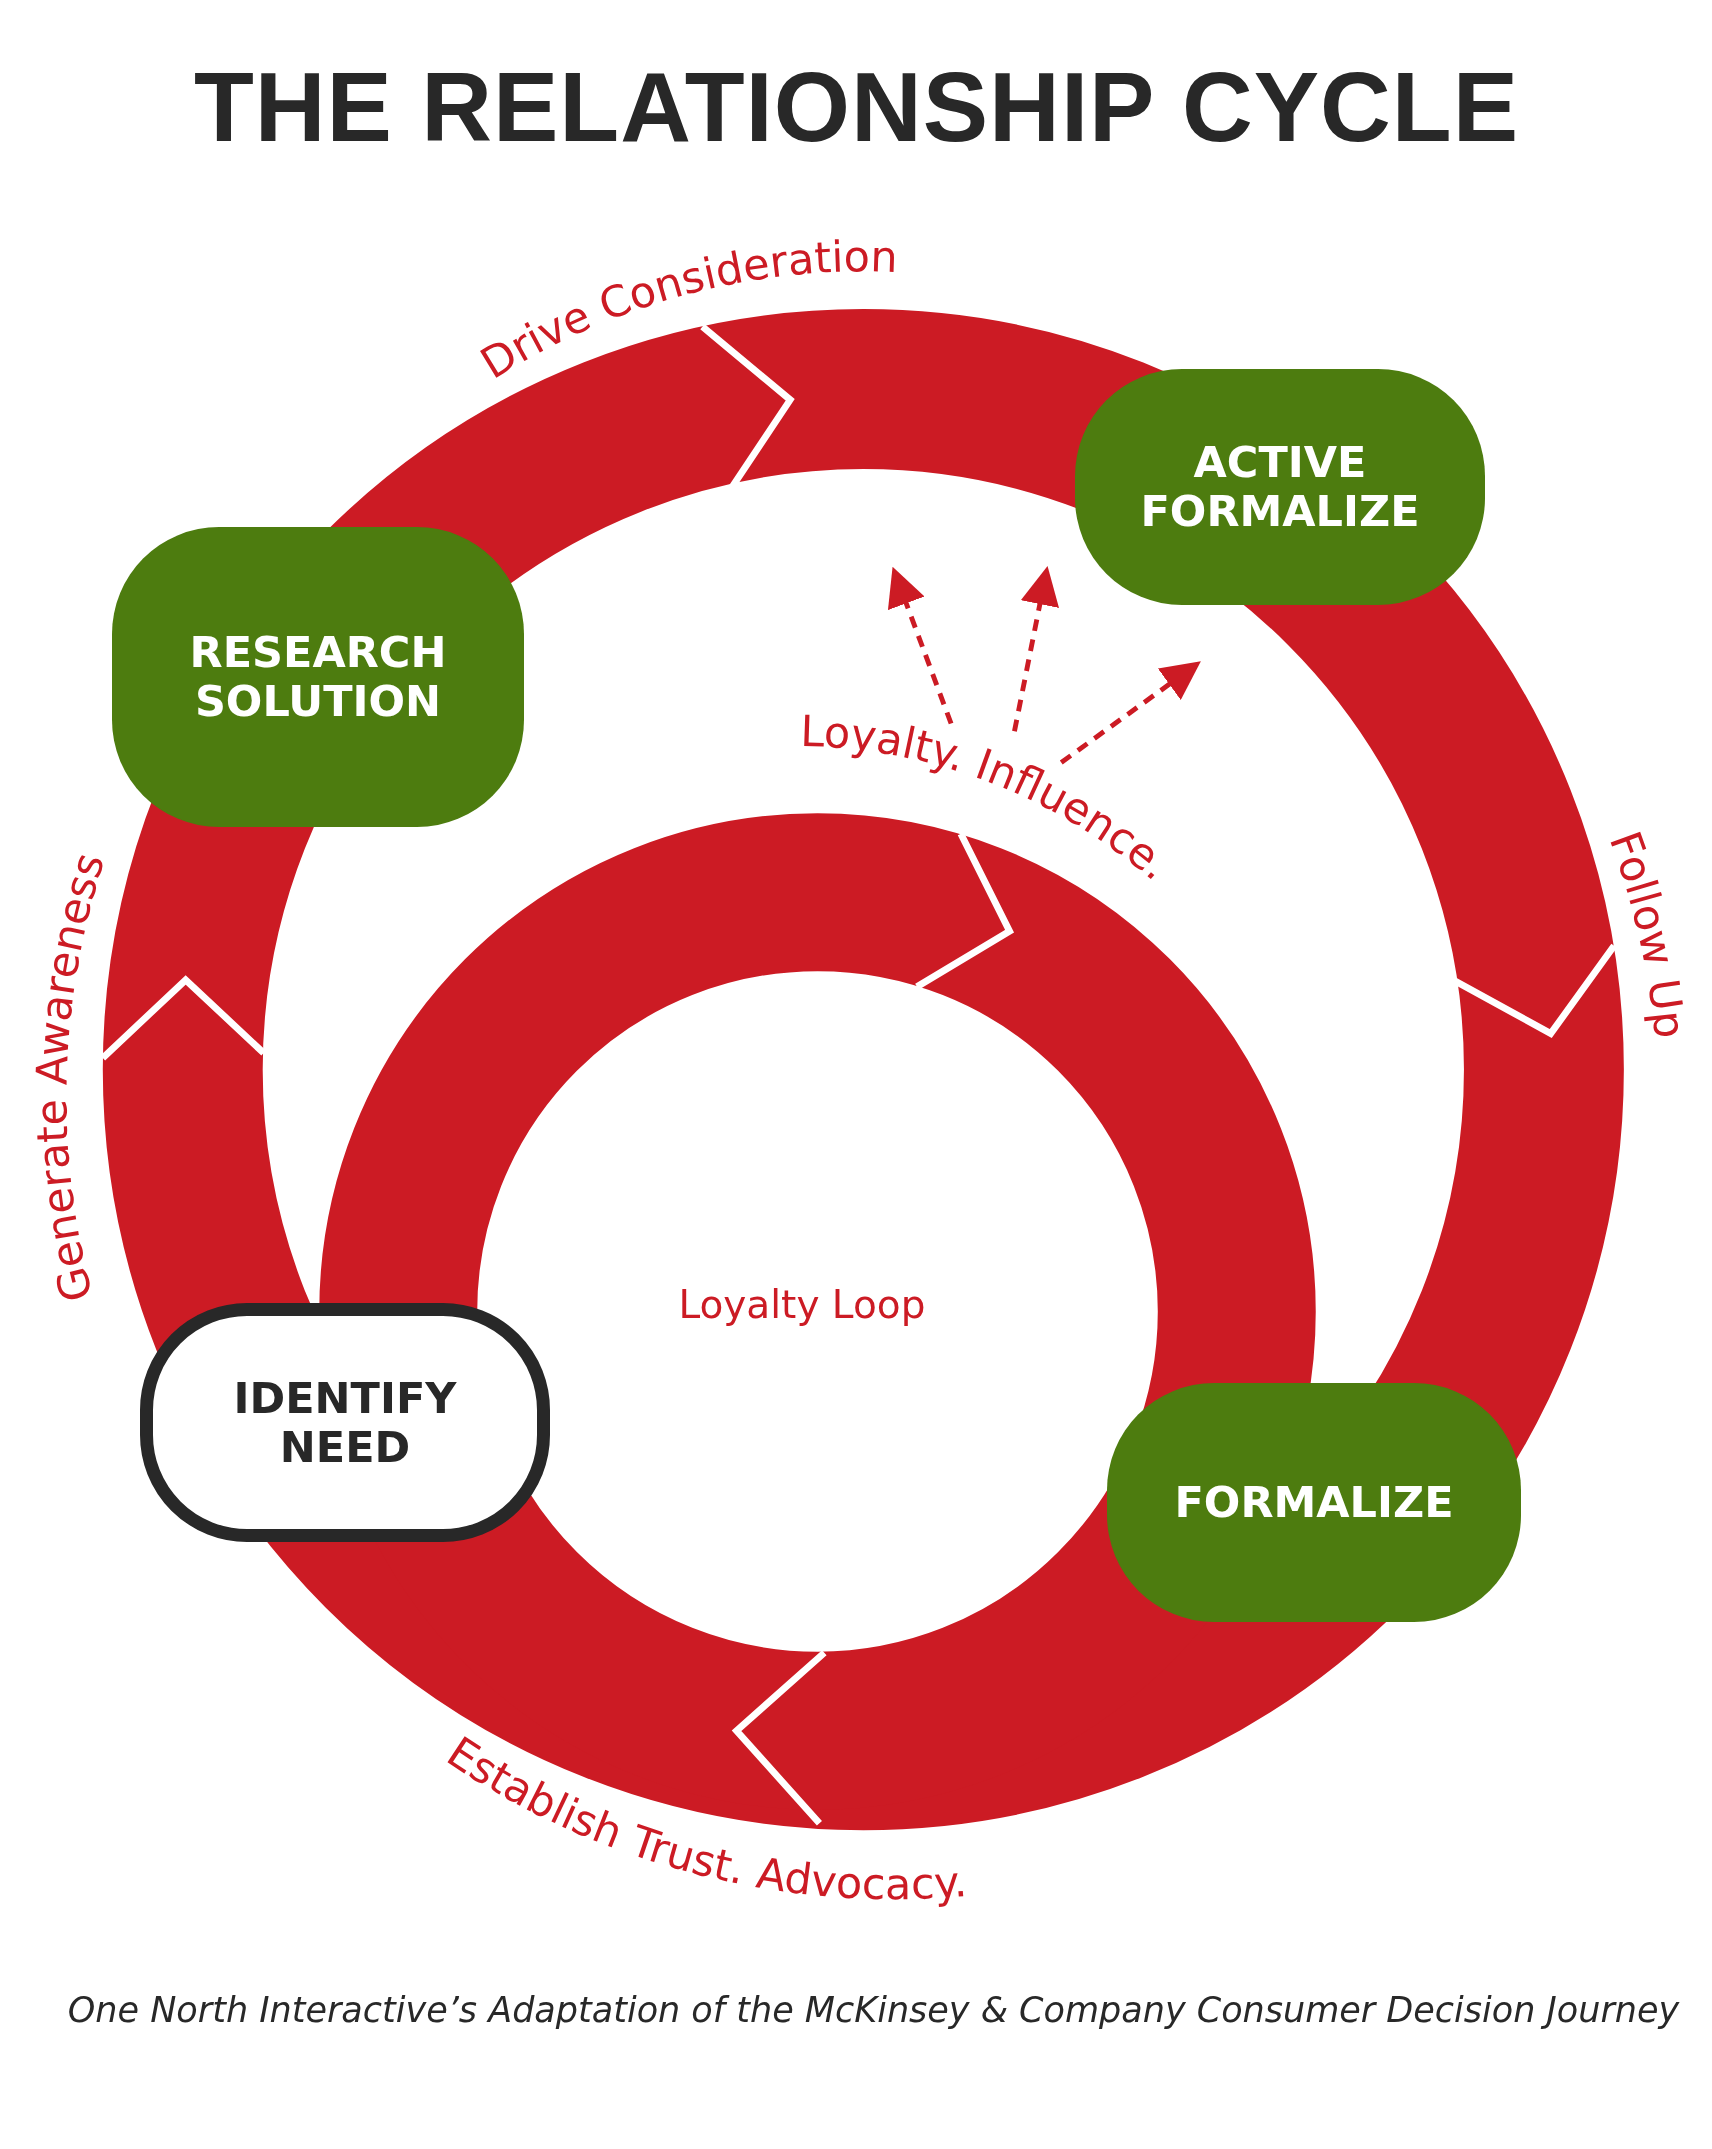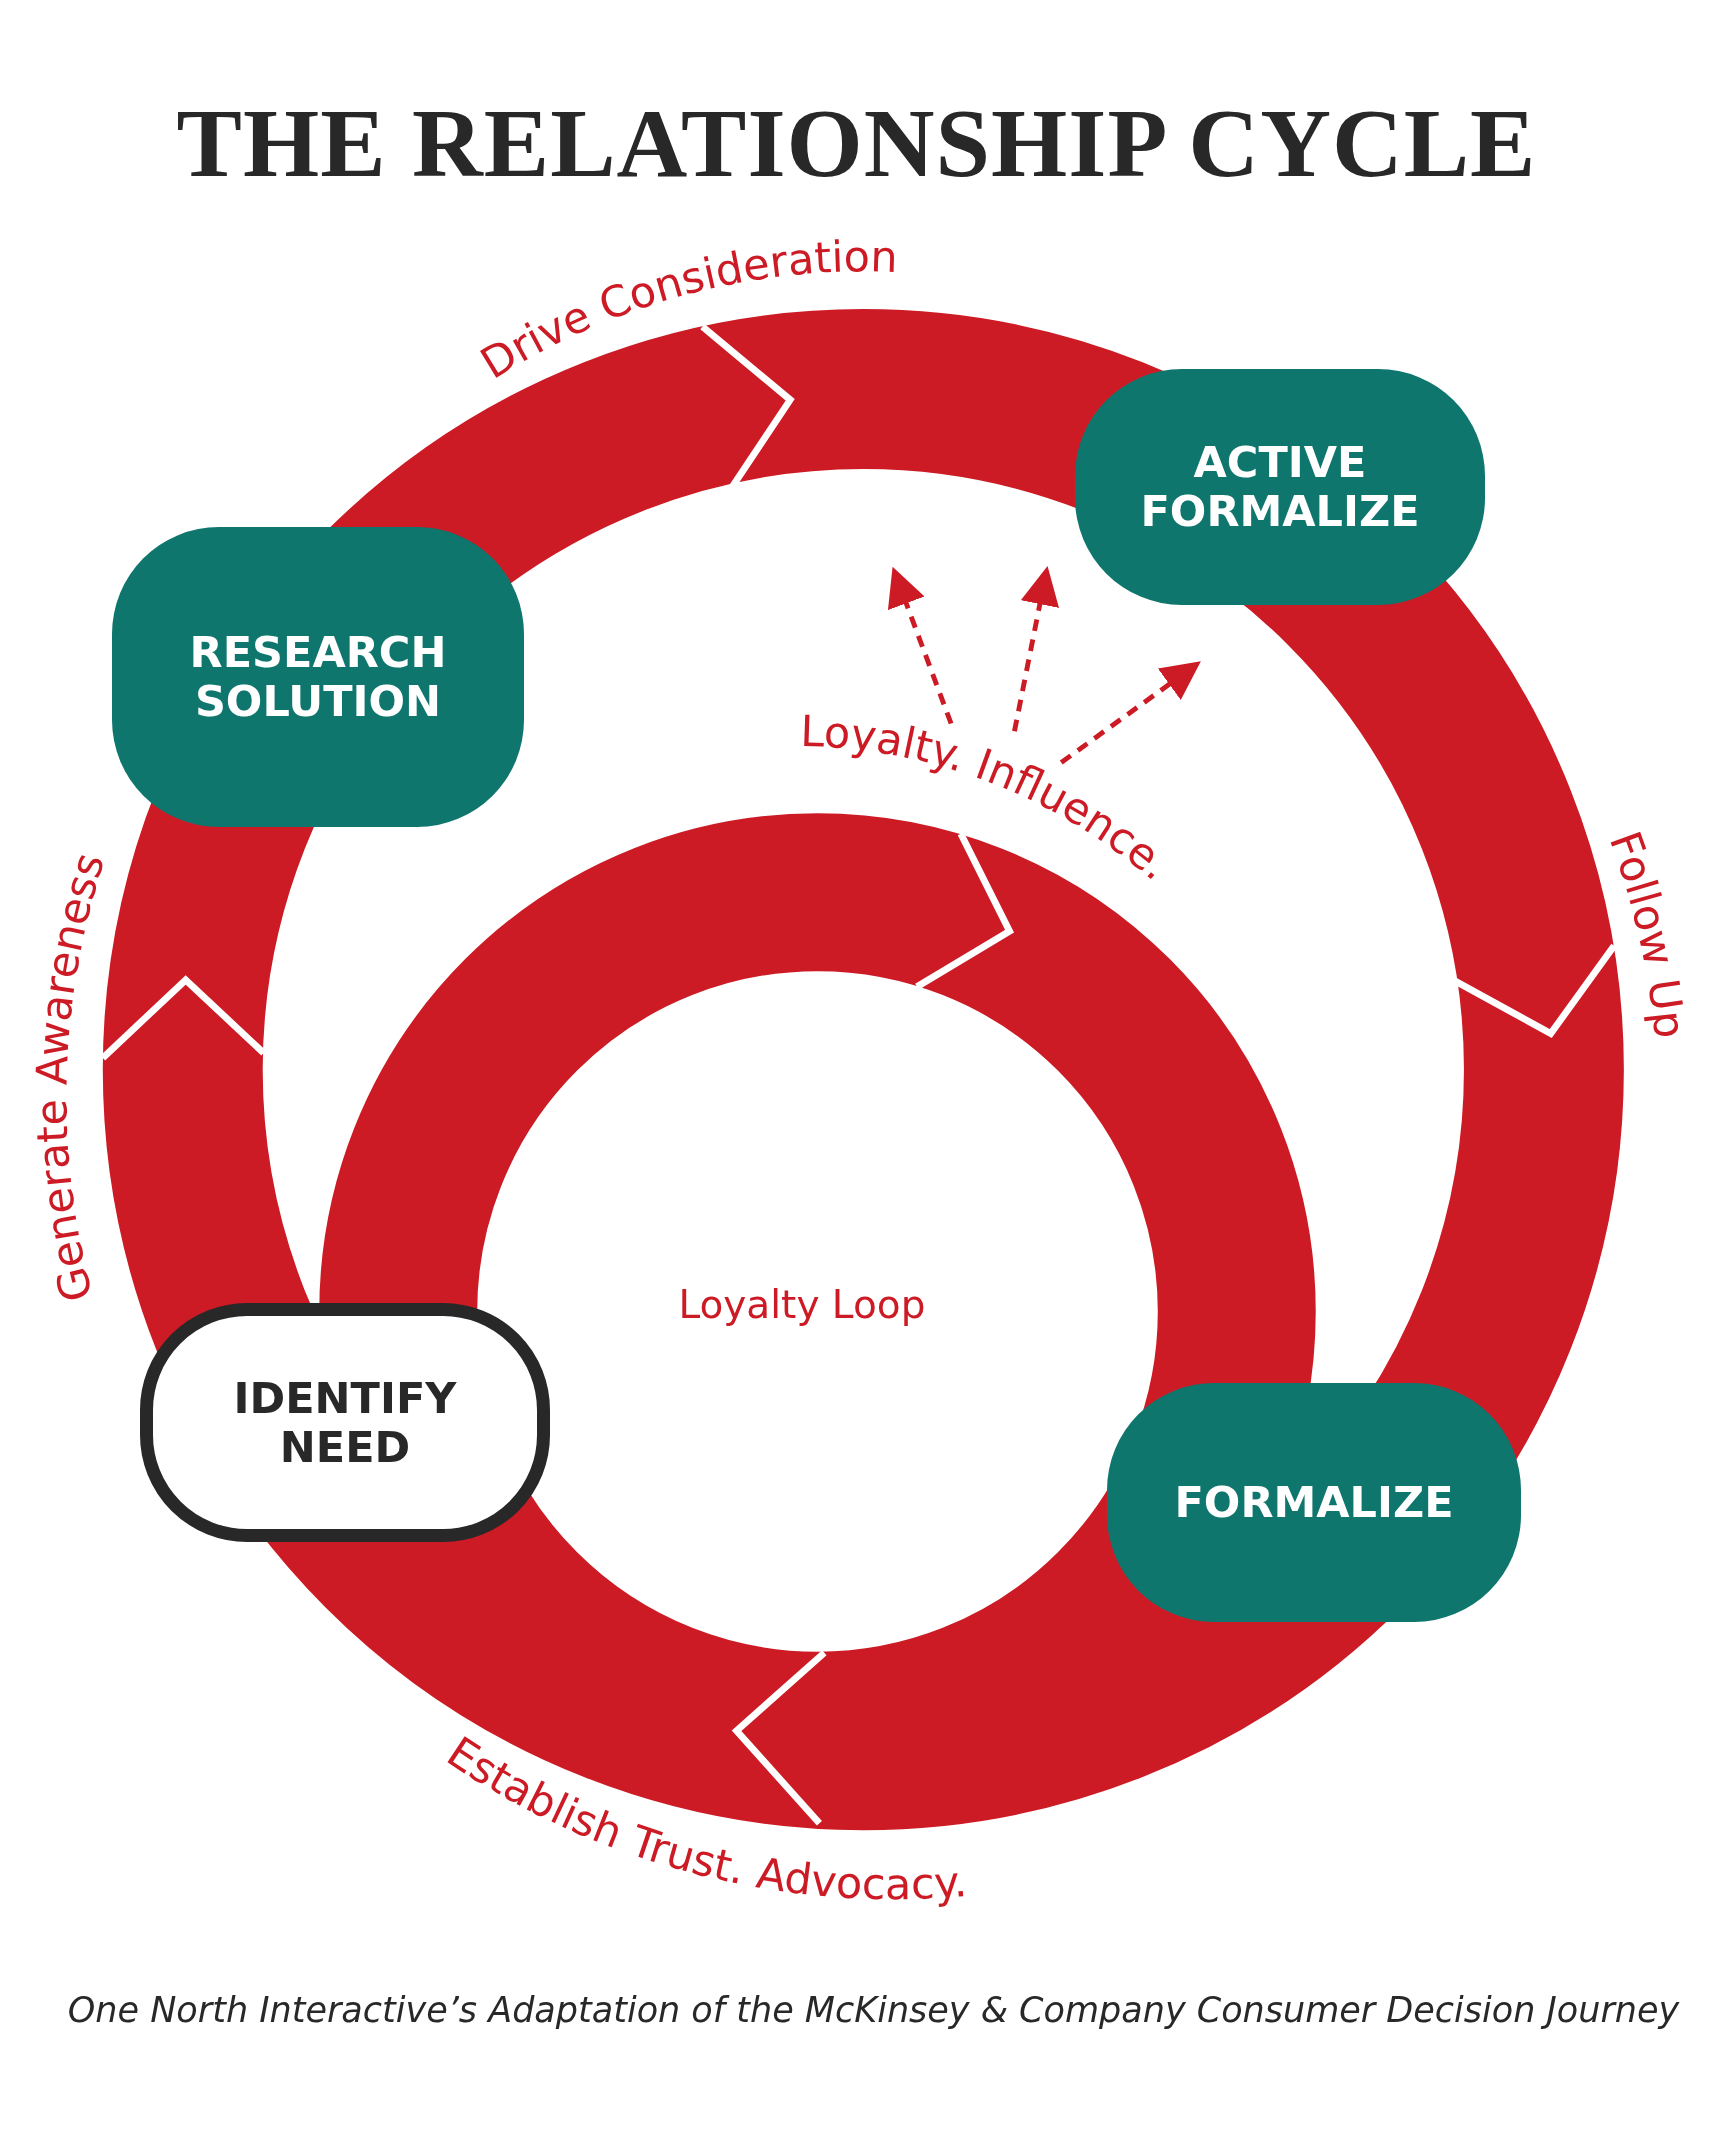--- a/index.html
+++ b/index.html
@@ -1,20 +1,20 @@
 <!DOCTYPE html>
 <html><head>
 <meta charset="utf-8">
 <style>
   html,body{margin:0;padding:0;background:#ffffff;}
   body{width:1713px;height:2149px;position:relative;overflow:hidden;font-family:"Liberation Sans",sans-serif;}
-  #title{position:absolute;left:0;width:1713px;top:51px;text-align:center;font-family:Liberation Serif, serif;font-weight:bold;font-size:98px;color:#282828;letter-spacing:1px;margin-top:36px;}
+  #title{position:absolute;left:0;width:1713px;top:51px;text-align:center;font-family:Liberation Sans, sans-serif;font-weight:bold;font-size:98px;color:#282828;letter-spacing:1px;}
   #diagram{position:absolute;left:0;top:0;width:1713px;height:2149px;}
   .node{position:absolute;display:flex;align-items:center;justify-content:center;text-align:center;border-radius:107px;font-family:"DejaVu Sans",sans-serif;font-weight:bold;font-size:43px;line-height:49px;box-sizing:border-box;}
-  .node.dark{background:#0f766e;color:#ffffff;}
+  .node.dark{background:#4d7c0f;color:#ffffff;}
   .node.light{background:#ffffff;color:#282828;border:13.7px solid #282828;}
   #caption{position:absolute;left:0;width:1713px;top:1990px;text-align:center;font-family:"DejaVu Sans",sans-serif;font-style:italic;font-size:35px;color:#282828;padding-left:17px;}
   .lbl{font-family:"DejaVu Sans",sans-serif;fill:#cc1b24;}
 </style>
 </head>
 <body>
 
 <div id="title">THE RELATIONSHIP CYCLE</div>
 
 <svg id="diagram" viewBox="0 0 1756 2204" xmlns="http://www.w3.org/2000/svg">

